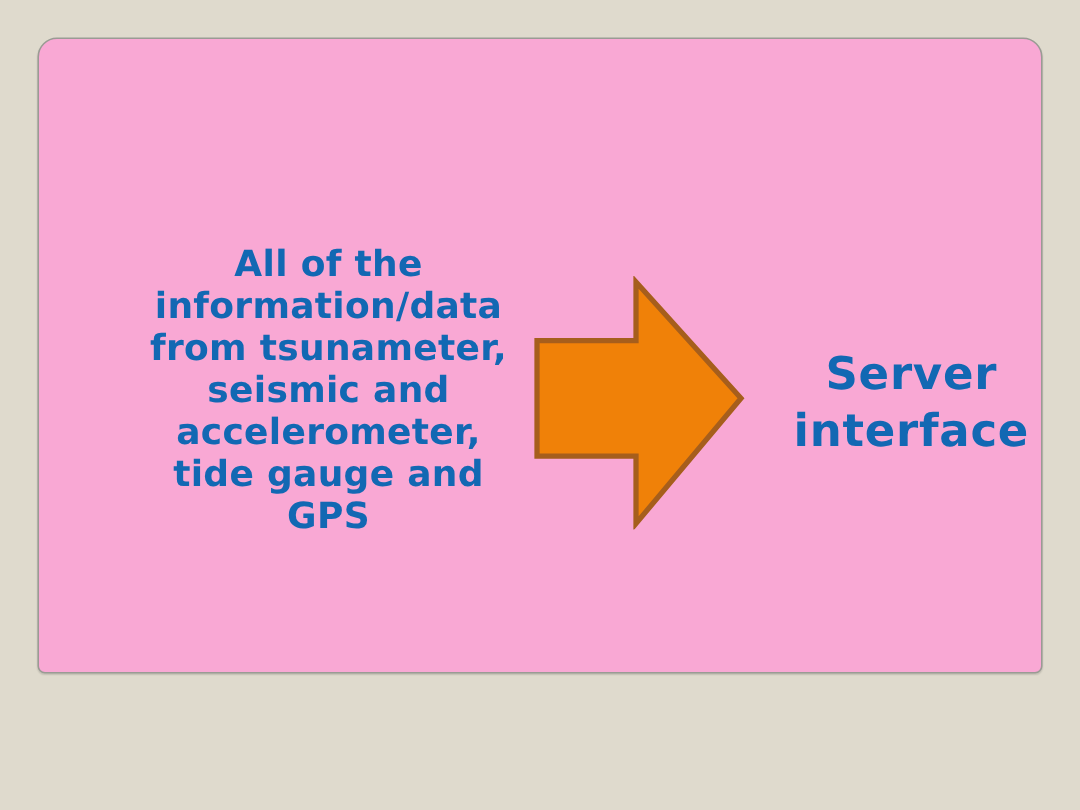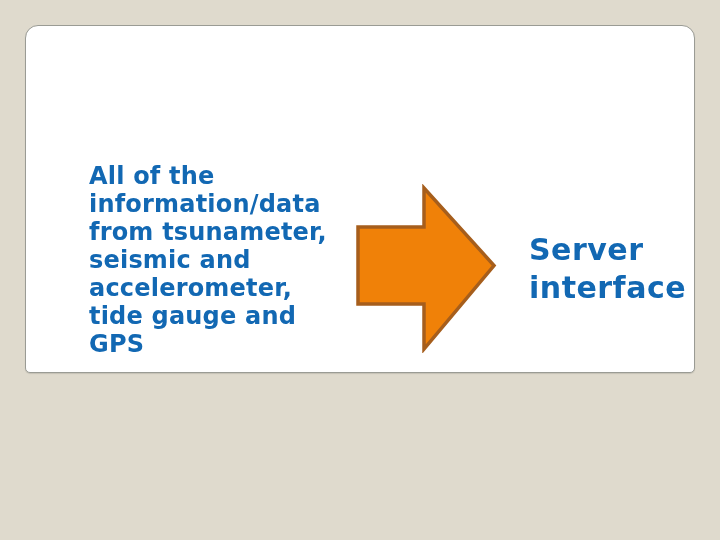--- a/index.html
+++ b/index.html
@@ -10,26 +10,27 @@
     background: #dfdacd;
     font-family: "DejaVu Sans", "Liberation Sans", sans-serif;
     overflow: hidden;
     position: relative;
   }
   .slide-card {
     position: absolute;
     left: 25px;
     top: 25px;
     width: 670px;
-    height: 348px;
-    background: #ffffff;
+    height: 424px;
+    background: #f9a8d4;
     border: 1px solid #9a9b94;
     border-radius: 13px 13px 5px 5px;
     box-sizing: border-box;
     box-shadow: 0 1px 1px rgba(0,0,0,0.12);
+    text-align: center;
   }
   .left-text {
     position: absolute;
     left: 63px;
     top: 136px;
     width: 260px;
     font-size: 24px;
     line-height: 28px;
     font-weight: bold;
     letter-spacing: 0.2px;

